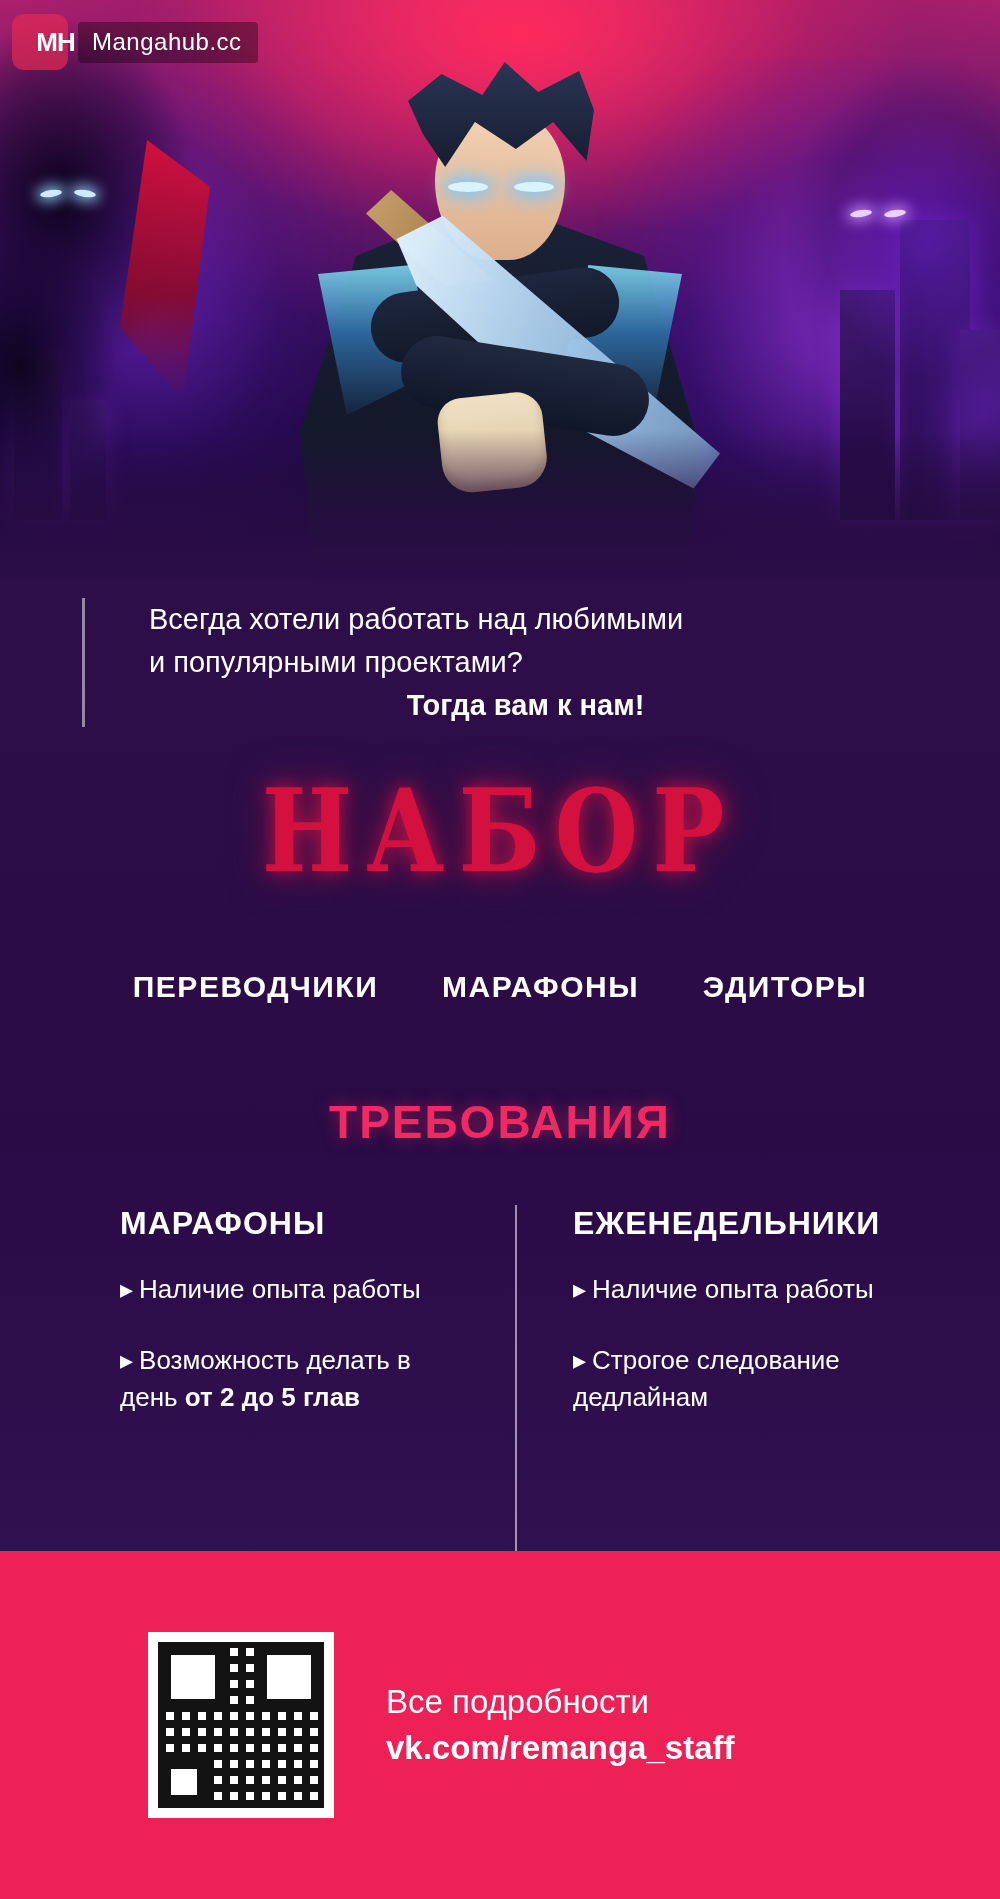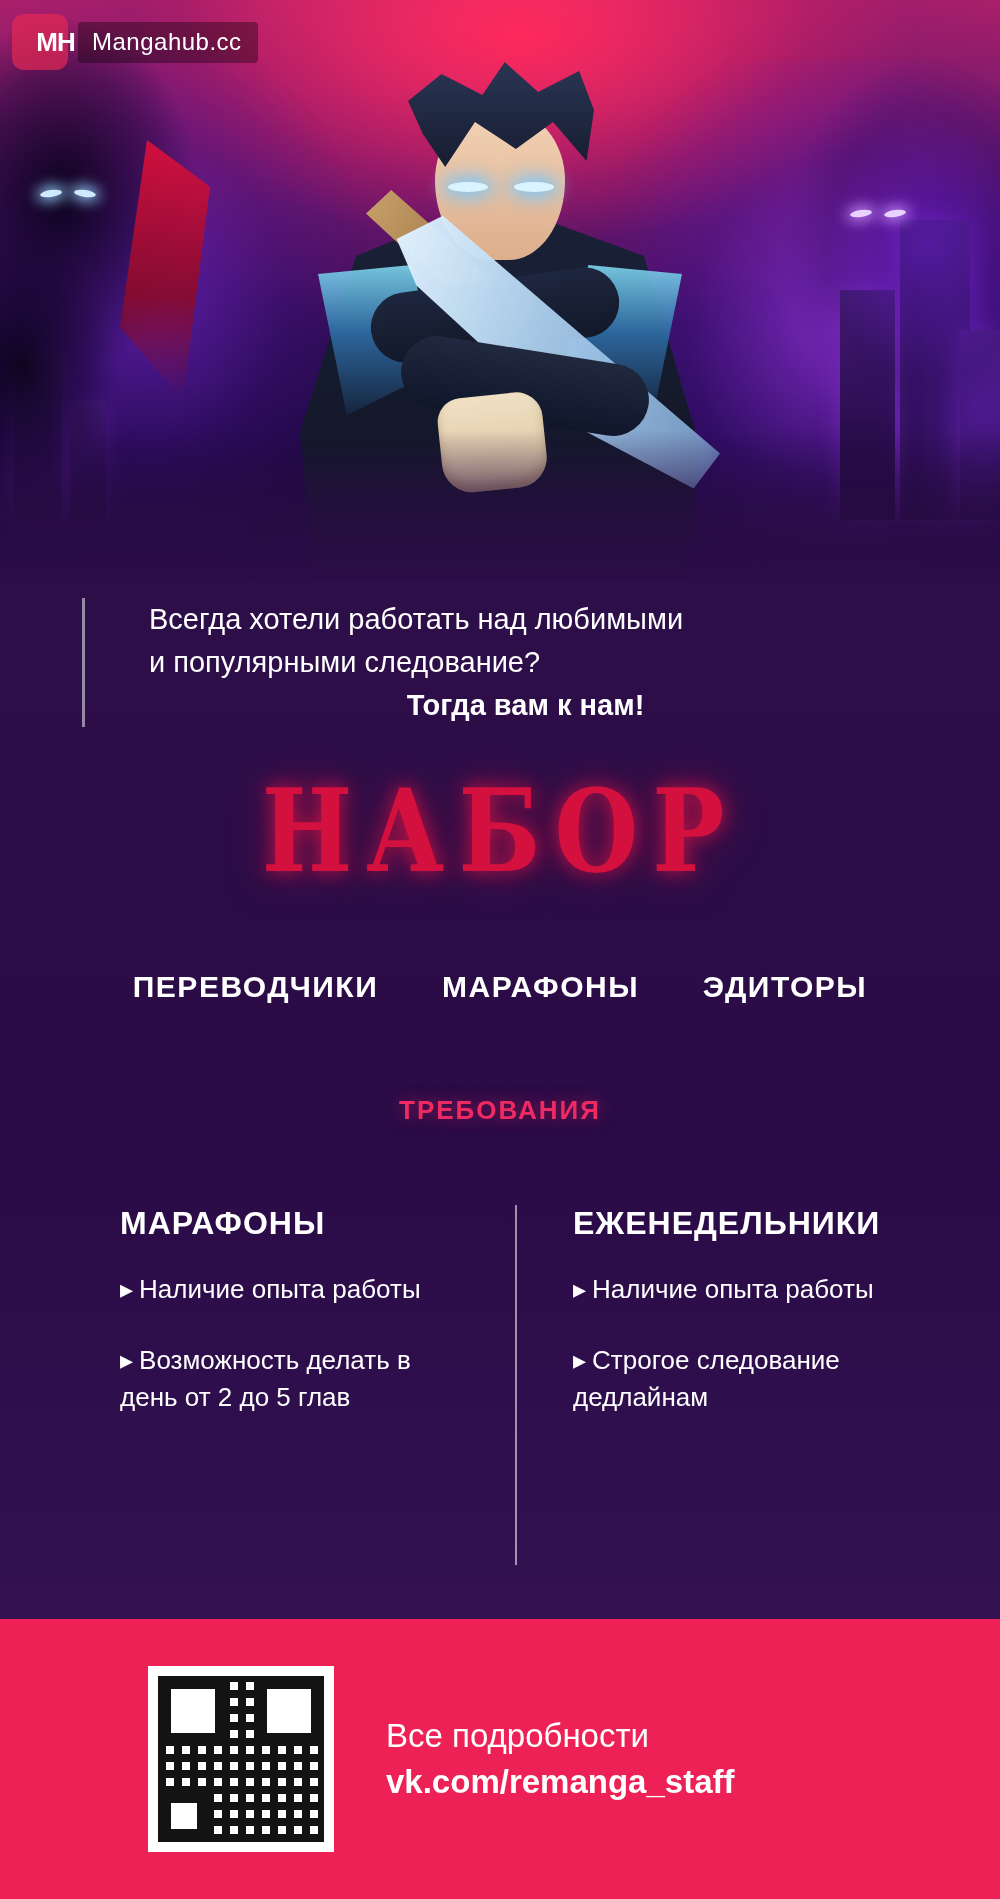--- a/index.html
+++ b/index.html
@@ -198,39 +198,39 @@
     position: absolute; left: 0; top: 970px; width: 1000px;
     text-align: center; color: #ffffff;
     font-size: 30px; font-weight: bold; letter-spacing: 1.5px;
   }
   .roles span { margin: 0 27px; }
 
   .reqTitle {
     position: absolute; left: 0; top: 1095px; width: 1000px;
     text-align: center;
     color: #ef2a63;
-    font-size: 26px; font-weight: bold; letter-spacing: 2px;
+    font-size: 46px; font-weight: bold; letter-spacing: 2px;
     text-shadow: 0 0 16px rgba(239,42,99,0.5);
   }
 
   .cols {
     position: absolute; left: 120px; top: 1205px; width: 790px; height: 360px;
     display: flex;
   }
   .col { width: 50%; color: #ffffff; }
   .col.left { padding-right: 48px; }
   .col.right { padding-left: 56px; border-left: 2px solid rgba(255,255,255,0.55); }
   .col h3 { font-size: 32px; font-weight: bold; letter-spacing: 1px; margin-bottom: 29px; }
   .bullet { font-size: 26px; line-height: 37px; margin-bottom: 34px; font-weight: 400; }
   .bullet .mark { color: #ffffff; margin-right: 6px; }
-  .bullet .strong { font-weight: 400; }
+  .bullet .strong { font-weight: 700; }
 
   
   .footer {
-    position: absolute; left: 0; bottom: 0; width: 1000px; height: 280px;
+    position: absolute; left: 0; bottom: 0; width: 1000px; height: 348px;
     background: #ed2155;
     display: flex; align-items: center;
   }
   .qr {
     width: 186px; height: 186px; margin-left: 148px;
     background: #ffffff; padding: 10px;
   }
   .qr .grid {
     width: 100%; height: 100%;
     background-color: #fff;
@@ -298,21 +298,21 @@
     <div class="bottomFade"></div>
   </div>
 
   <div class="watermark">
     <div class="wm-logo">MH</div>
     <div class="wm-text">Mangahub.cc</div>
   </div>
 
   <div class="intro">
     <p>Всегда хотели работать над любимыми</p>
-    <p>и популярными следование?</p>
+    <p>и популярными проектами?</p>
     <p class="bold">Тогда вам к нам!</p>
   </div>
 
   <div class="nabor">НАБОР</div>
 
   <div class="roles">
     <span>ПЕРЕВОДЧИКИ</span>
     <span>МАРАФОНЫ</span>
     <span>ЭДИТОРЫ</span>
   </div>

